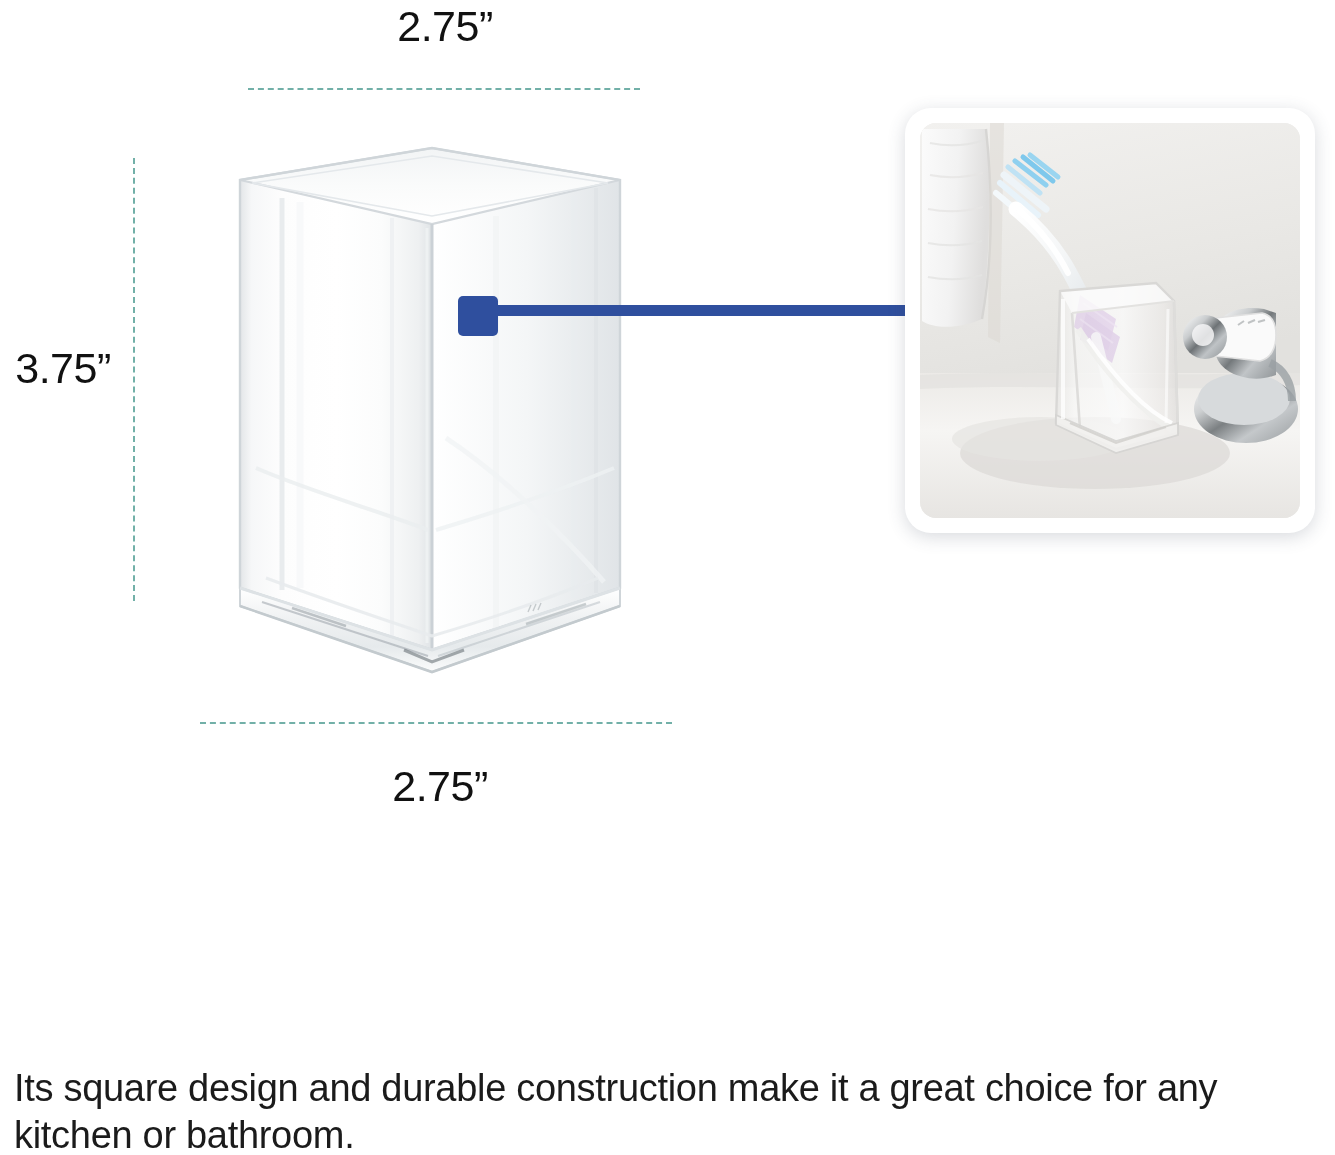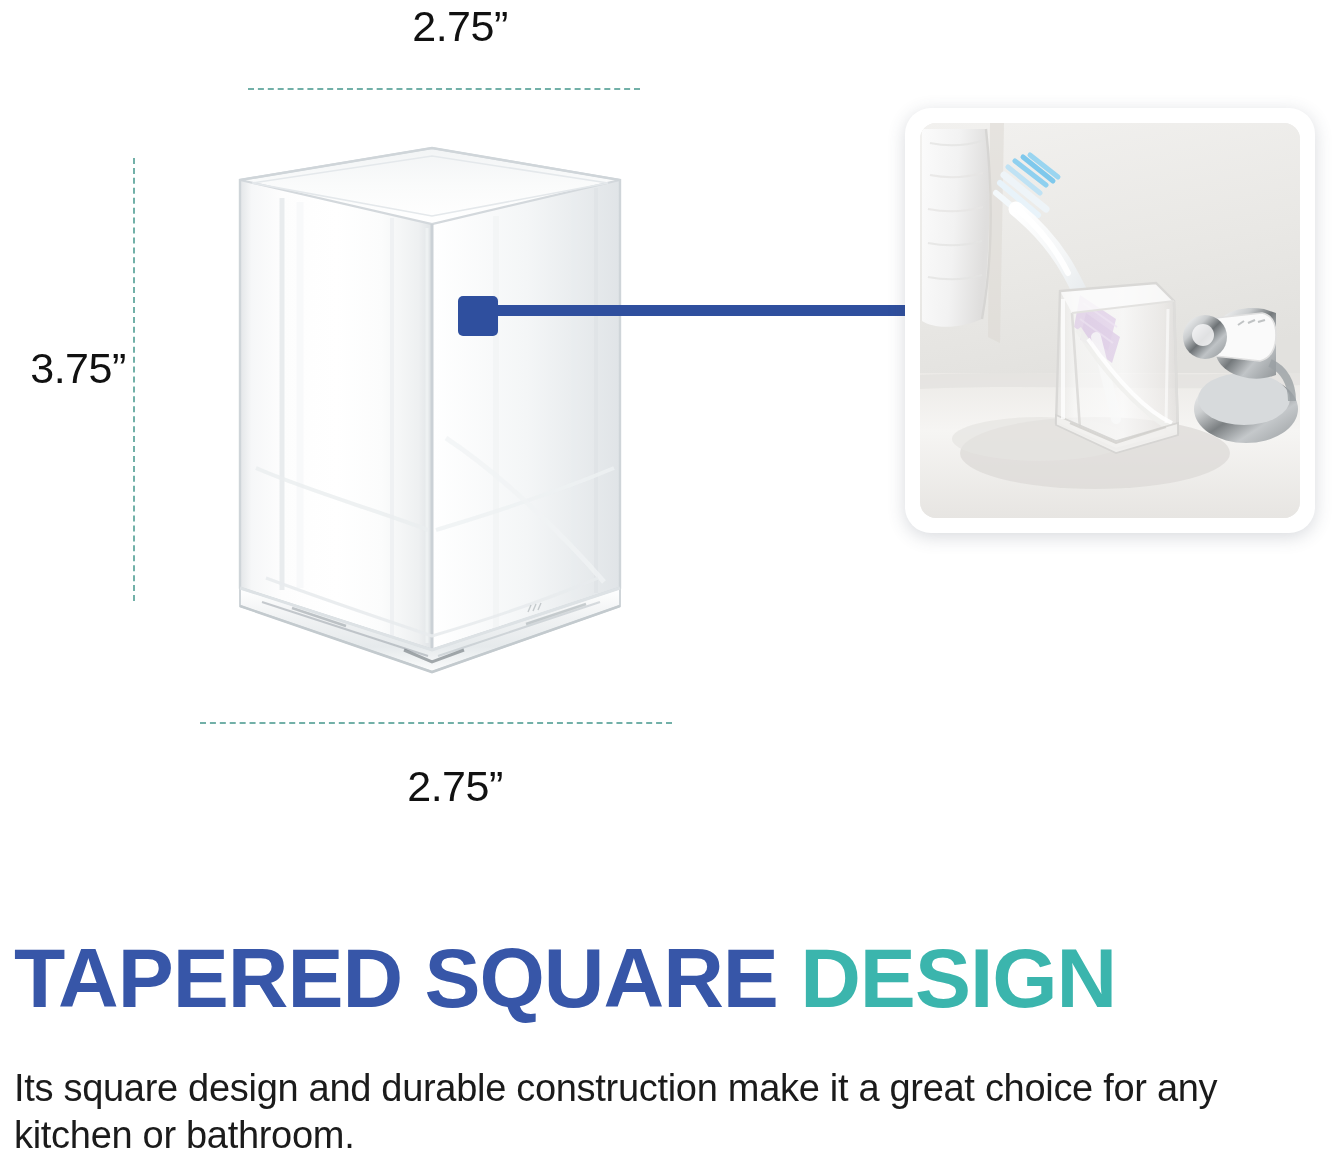--- a/index.html
+++ b/index.html
@@ -14,21 +14,20 @@
   .stage{position:absolute;left:0;top:0;width:1335px;height:1155px;}
 
   
   .dim-label{
     position:absolute;
     color:#111111;
     font-family:"Liberation Sans", sans-serif;
     font-weight:400;
     white-space:nowrap;
     letter-spacing:-0.5px;
-    padding-left:15px;
   }
   #dim-top-label{left:0;top:2px;width:890px;text-align:center;font-size:43px;}
   #dim-bottom-label{left:0;top:762px;width:880px;text-align:center;font-size:43px;}
   #dim-left-label{left:2px;top:344px;width:122px;text-align:center;font-size:43px;}
 
   .dash-h{
     position:absolute;height:0;
     border-top:2px dashed #5aa39a;
     opacity:.85;
   }
@@ -296,19 +295,16 @@
           <path d="M286,196 L342,190 C352,192 356,200 356,212 C356,226 350,236 340,238 L286,232 C278,226 276,204 286,196 Z" fill="#fafafa" stroke="#e0e0e0" stroke-width="1.6"></path>
           <ellipse cx="285" cy="214" rx="22" ry="22" fill="url(#chromeG)"></ellipse>
           <ellipse cx="283" cy="212" rx="11" ry="11" fill="#f4f5f6" opacity=".85"></ellipse>
           <path d="M318,202 l6,-4 M328,200 l7,-3 M338,199 l7,-2" stroke="#b9bcbe" stroke-width="2" fill="none" opacity=".9"></path>
           <path d="M350,240 C364,246 372,260 372,278" stroke="#9aa0a4" stroke-width="8" fill="none" opacity=".8"></path>
         </g>
       </svg>
     </div>
   </div>
 
-  <div id="headline">
-    <span class="hl-a">TAPERED SQUARE </span><span class="hl-b">DESIGN</span>
-  </div>
 
   <div id="body-copy">Its square design and durable construction make it a great choice for any kitchen or bathroom.</div>
 
 </div>
 
 </body></html>

